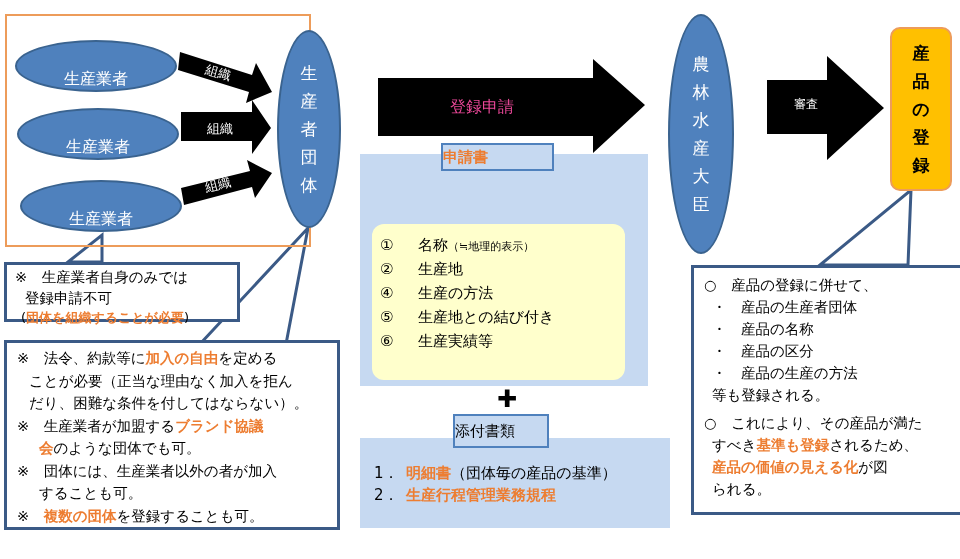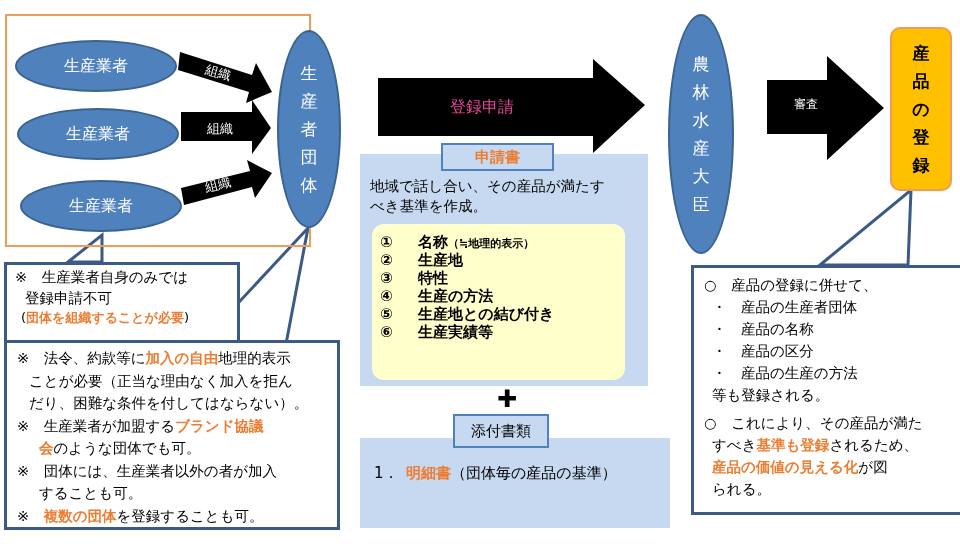--- a/index.html
+++ b/index.html
@@ -1,28 +1,28 @@
 <!DOCTYPE html>
 <html><head>
 <meta charset="utf-8">
 <style>
   html,body{margin:0;padding:0;background:#fff;}
   body{width:960px;height:559px;position:relative;overflow:hidden;font-family:"DejaVu Sans",sans-serif;color:#000;}
   .abs{position:absolute;}
   .orange-frame{left:5px;top:14px;width:306px;height:233px;border:2px solid #ED9C5A;box-sizing:border-box;}
   .ellipse{background:#4F81BD;border:2px solid #3A638F;border-radius:50%;color:#fff;display:flex;align-items:center;justify-content:center;box-sizing:border-box;}
-  .producer{width:162px;height:52px;font-size:16px;}
+  .producer{width:162px;height:52px;font-size:16px;align-items:flex-end;}
   .vert{flex-direction:column;font-size:17px;line-height:28px;}
   .arrow-lbl{color:#fff;font-size:13px;}
   .callout{background:#fff;border:3px solid #3B5A86;box-sizing:border-box;font-size:14.5px;line-height:21px;}
   .orange{color:#ED7D31;font-weight:bold;}
   .bluebox{background:#C6D9F1;}
-  .tag{background:#C6D9F1;border:2px solid #4F81BD;box-sizing:border-box;text-align:center;}
+  .tag{background:#C6D9F1;border:2px solid #4F81BD;box-sizing:border-box;}
   .yellow{background:#FFFFCC;border-radius:12px;}
-  .item{font-weight:bold;font-size:15px;line-height:16px;}
+  .item{font-weight:normal;font-size:15px;line-height:22px;}
   .item .num{display:inline-block;width:38px;}
   .reg{background:#FFC000;border:2px solid #ED9C5A;border-radius:10px;box-sizing:border-box;font-weight:bold;font-size:17px;display:flex;flex-direction:column;align-items:center;justify-content:center;line-height:28px;}
 </style>
 </head>
 <body>
 
 <svg class="abs" style="left:0;top:0" width="960" height="559">
 
   <polygon points="180,52 252,75 256,63 272,92 246,103 249,92 178,70" fill="#000"></polygon>
   <polygon points="181,112 252,112 252,100 271,128 252,154 252,141 181,141" fill="#000"></polygon>
@@ -54,60 +54,56 @@
 <div class="abs arrow-lbl" style="left:205px;top:176px;transform:rotate(-14deg);">組織</div>
 
 <div class="abs ellipse vert" style="left:277px;top:30px;width:64px;height:198px;" id="pg">
     <span>生</span>
     <span>産</span>
     <span>者</span>
     <span>団</span>
     <span>体</span>
   </div>
 
-<div class="abs callout" style="left:4px;top:262px;width:236px;height:81px;padding:2px 0 0 8px;">
+<div class="abs callout" style="left:4px;top:262px;width:236px;height:60px;padding:2px 0 0 8px;">
   <div>※　生産業者自身のみでは</div>
   <div style="padding-left:10px">登録申請不可</div>
   <div style="font-size:13px;line-height:17px;padding-left:6px"><span>(</span><span class="orange">団体を組織することが必要</span><span>)</span></div>
 </div>
 
 <div class="abs callout" style="left:4px;top:340px;width:336px;height:190px;padding:4px 0 0 10px;font-size:14.5px;line-height:22.5px;">
-  <div><span>※　法令、約款等に</span><span class="orange">加入の自由</span><span>地理的表示</span></div>
+  <div><span>※　法令、約款等に</span><span class="orange">加入の自由</span><span>を定める</span></div>
   <div style="padding-left:12px">ことが必要（正当な理由なく加入を拒ん</div>
   <div style="padding-left:12px">だり、困難な条件を付してはならない）。</div>
   <div><span>※　生産業者が加盟する</span><span class="orange">ブランド協議</span></div>
   <div style="padding-left:22px"><span class="orange">会</span><span>のような団体でも可。</span></div>
   <div>※　団体には、生産業者以外の者が加入</div>
   <div style="padding-left:22px">することも可。</div>
   <div><span>※　</span><span class="orange">複数の団体</span><span>を登録することも可。</span></div>
 </div>
 
 <div class="abs" style="left:450px;top:97px;color:#ec4899;font-size:16px;">登録申請</div>
 
 <div class="abs bluebox" style="left:360px;top:154px;width:288px;height:232px;">
-  <div style="position:absolute;left:10px;top:22px;font-size:14.5px;line-height:20px;">
-    <div>地域で話し合い、その産品が満たす</div>
-    <div>べき基準を作成。</div>
-  </div>
   <div class="yellow" style="position:absolute;left:12px;top:70px;width:253px;height:156px;padding:10px 0 0 8px;box-sizing:border-box;" id="appitems">
       <div class="item"><span class="num">①</span><span>名称</span><span style="font-size:11px">（≒地理的表示）</span></div>
       <div class="item"><span class="num">②</span><span>生産地</span><span style="font-size:11px"></span></div>
-      <div class="item"><span class="num">③</span><span>特性</span><span style="font-size:11px"></span></div>
       <div class="item"><span class="num">④</span><span>生産の方法</span><span style="font-size:11px"></span></div>
       <div class="item"><span class="num">⑤</span><span>生産地との結び付き</span><span style="font-size:11px"></span></div>
       <div class="item"><span class="num">⑥</span><span>生産実績等</span><span style="font-size:11px"></span></div>
     </div>
 </div>
 <div class="abs tag" style="left:441px;top:143px;width:113px;height:28px;line-height:24px;font-size:15px;"><span class="orange">申請書</span></div>
 
 <div class="abs" style="left:497px;top:387px;font-size:24px;line-height:24px;">✚</div>
 
 <div class="abs bluebox" style="left:360px;top:438px;width:310px;height:90px;" id="attitems">
     <div style="position: absolute; left: 14px; top: 24px; font-size: 15px; line-height: 22px;">
       <div><span style="display:inline-block;width:32px">1．</span><span class="orange">明細書</span><span>（団体毎の産品の基準）</span></div>
+      <div><span style="display:inline-block;width:32px">2．</span><span class="orange">生産行程管理業務規程</span><span></span></div>
     </div>
   </div>
 <div class="abs tag" style="left:453px;top:414px;width:96px;height:34px;line-height:30px;font-size:15px;"><span>添付書類</span></div>
 
 <div class="abs ellipse vert" style="left:668px;top:14px;width:66px;height:240px;line-height:28px;" id="min">
     <span>農</span>
     <span>林</span>
     <span>水</span>
     <span>産</span>
     <span>大</span>

